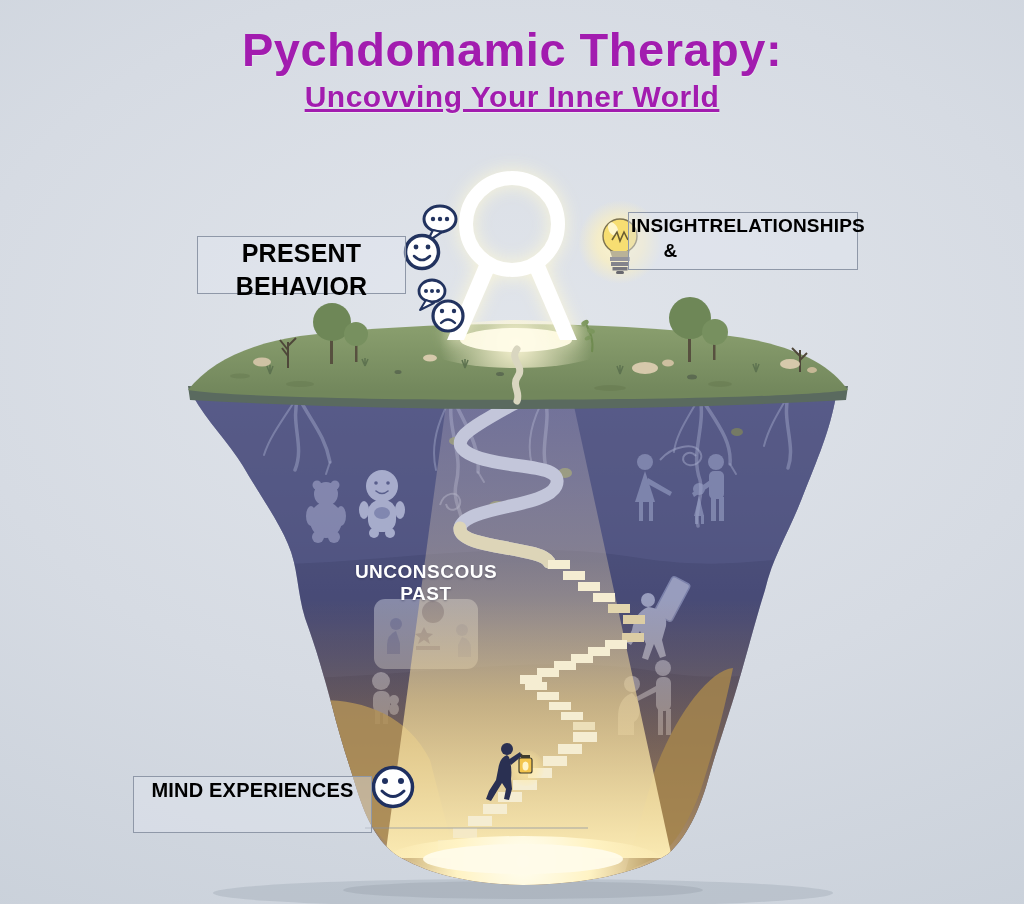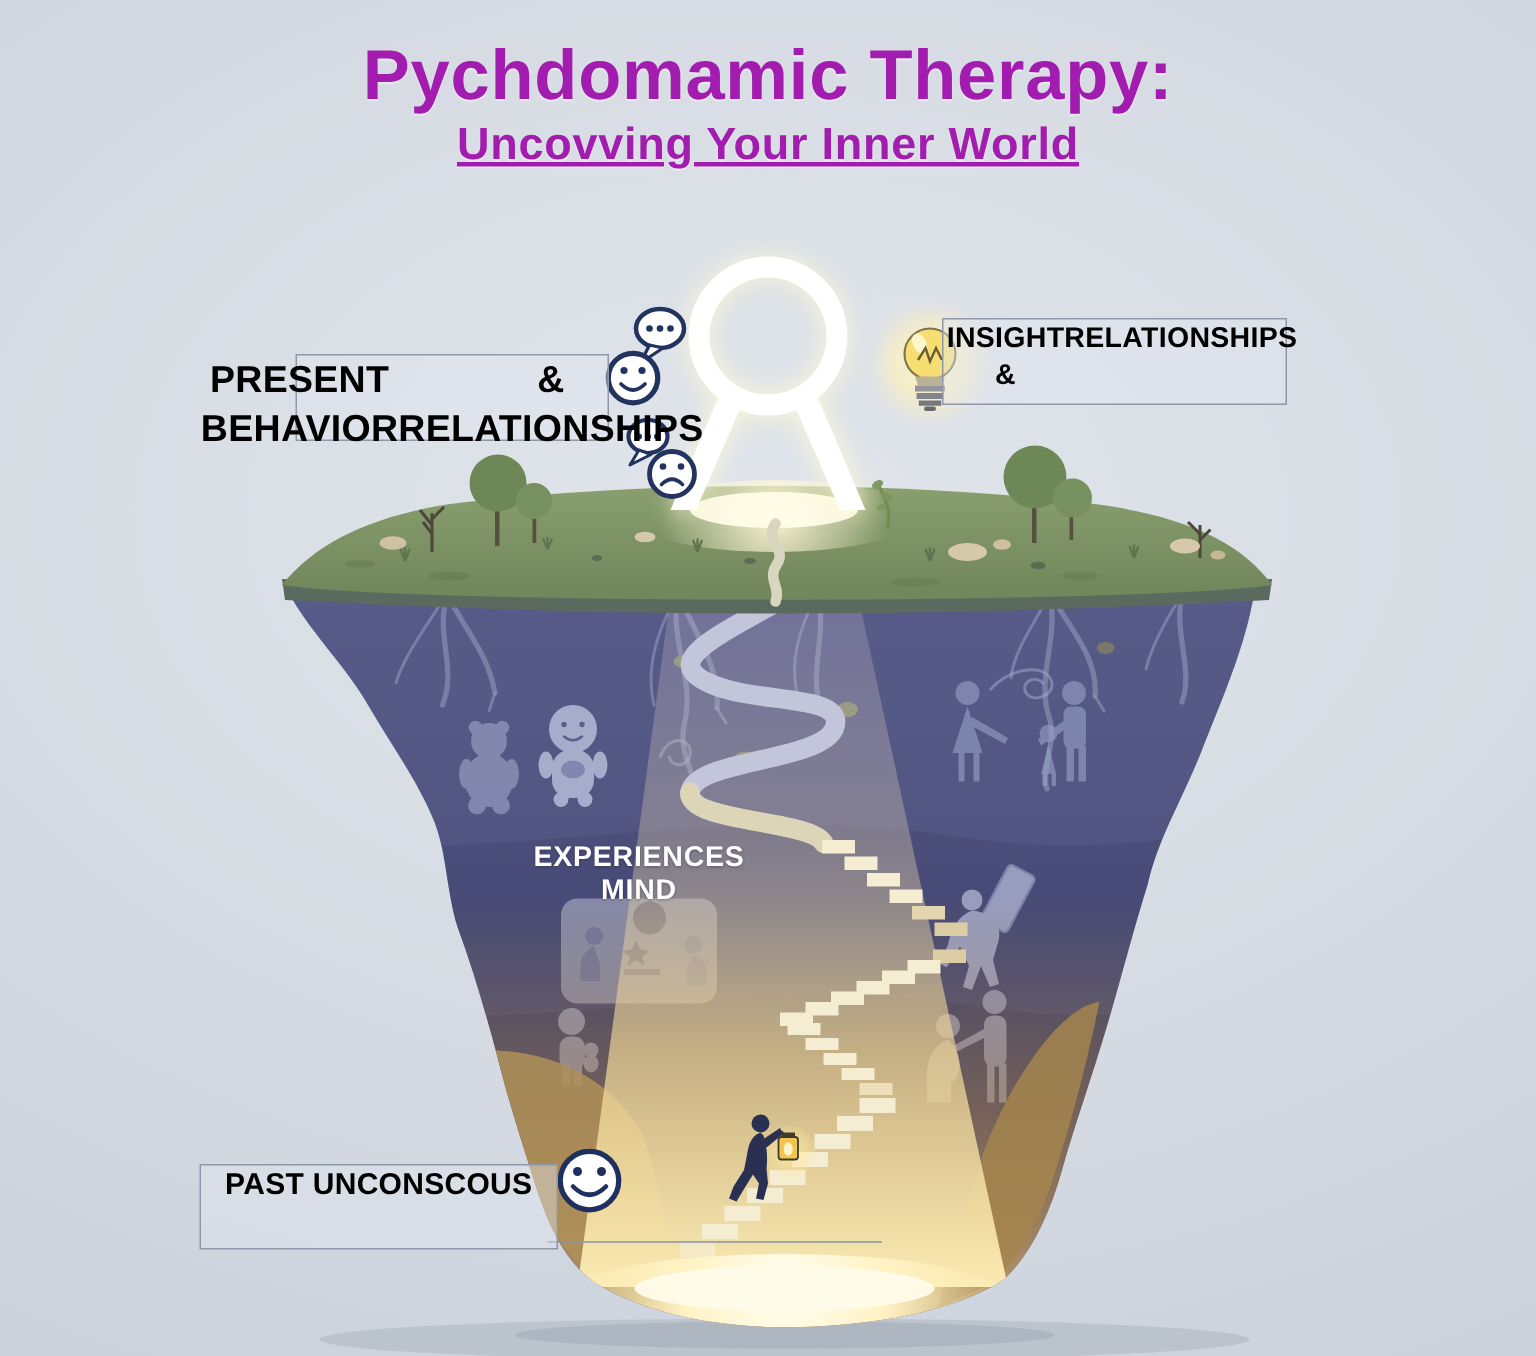--- a/index.html
+++ b/index.html
@@ -377,27 +377,26 @@
   </g>
 </svg>
 
   <div class="title-wrap">
     <div class="title-line1">Pychdomamic Therapy:</div>
     <div class="title-line2">Uncovving Your Inner World</div>
   </div>
 
   <div class="box box-present">
     <span>PRESENT BEHAVIOR</span>
-    <span>&amp; RELATIONSHIPS</span>
   </div>
 
   <div class="box box-insight">
     <span>INSIGHT &amp;</span>
     <span>RELATIONSHIPS</span>
   </div>
 
-  <div class="unconscious">EXPERIENCES MIND</div>
+  <div class="unconscious">UNCONSCOUS PAST</div>
 
   <div class="box box-past">
-    <span>PAST UNCONSCOUS</span>
+    <span>MIND EXPERIENCES</span>
   </div>
 
 </div>
 
 </body></html>

